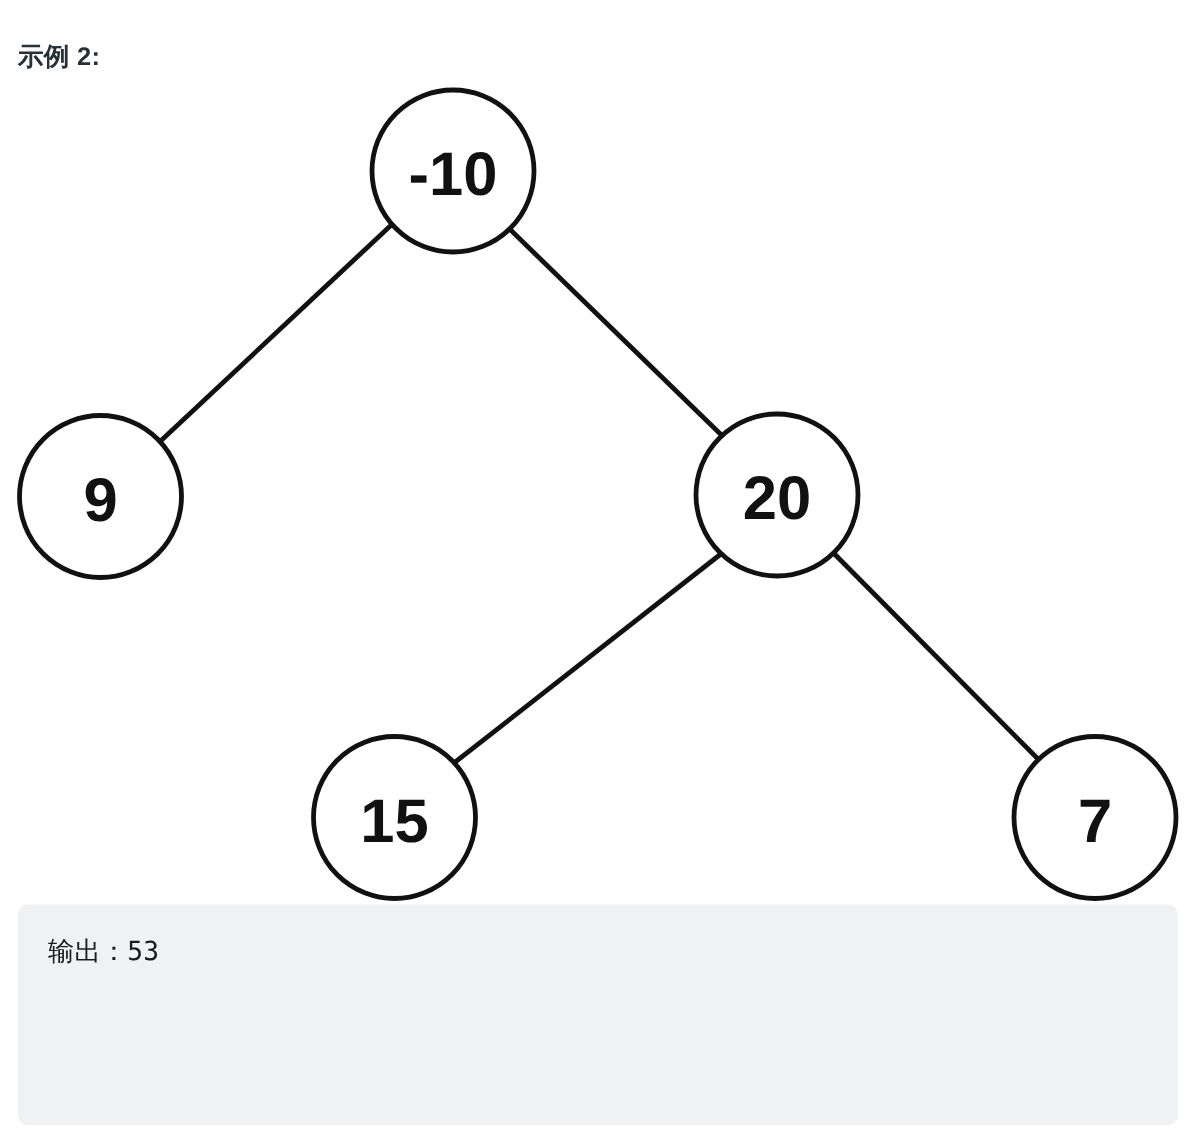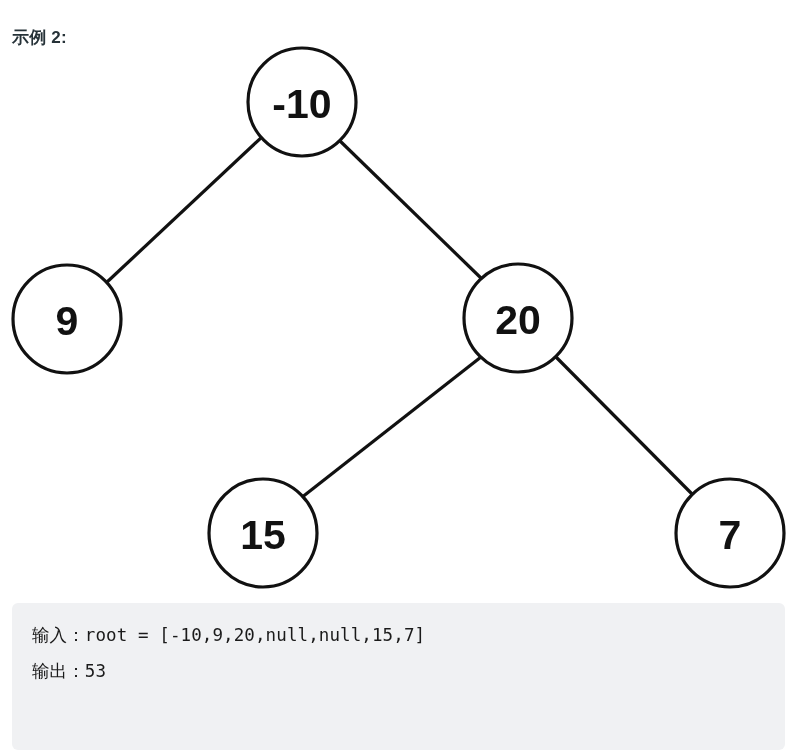--- a/index.html
+++ b/index.html
@@ -21,21 +21,21 @@
     font-size: 17px;
     font-weight: bold;
     color: #263238;
     letter-spacing: 0.2px;
     white-space: pre;
     margin-top: 16px;
   }
   #tree-figure {
     position: absolute;
     left: 0;
-    top: 28px;
+    top: 40px;
     width: 797px;
     height: 570px;
   }
   #tree-figure svg {
     display: block;
   }
   .node-circle {
     fill: #ffffff;
     stroke: #111111;
     stroke-width: 3.2;
@@ -108,15 +108,14 @@
       </g>
       <g>
         <circle class="node-circle" cx="730" cy="505" r="54"></circle>
         <text class="node-label" x="730" y="507">7</text>
       </g>
     </g>
   </svg>
 </div>
 
 <div id="example-box">
-  <div class="example-line">输入：root = [-10,9,20,null,null,15,7]</div>
   <div class="example-line">输出：53</div>
 </div>
 
 </body></html>

